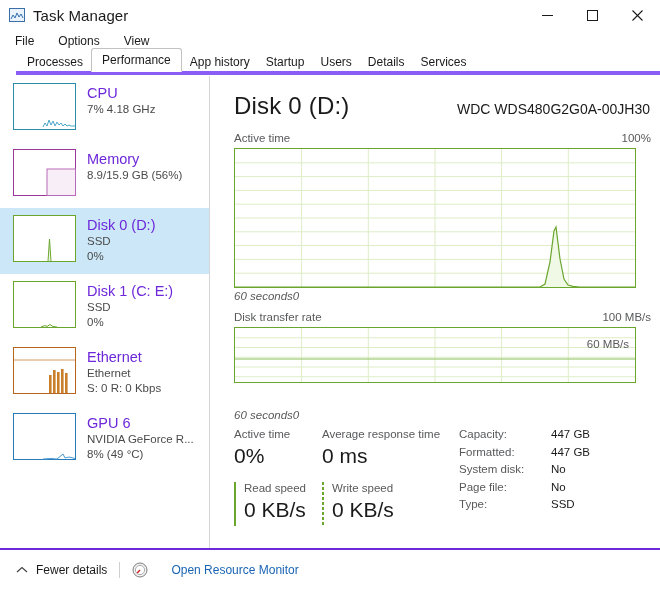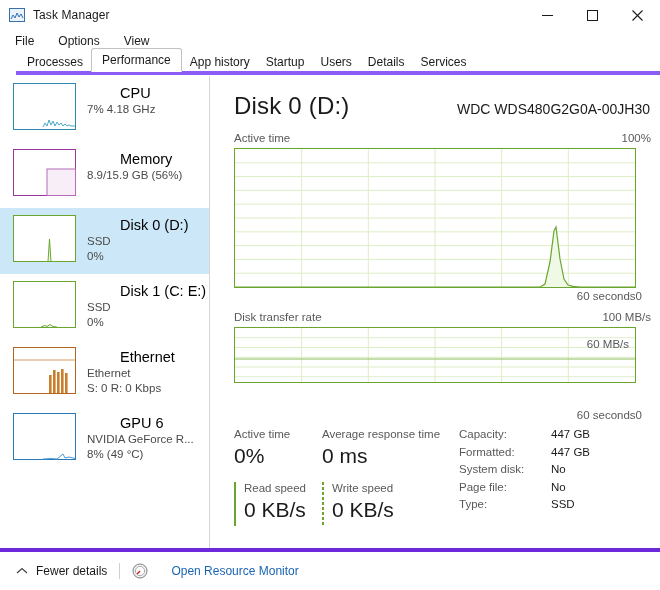--- a/index.html
+++ b/index.html
@@ -22,21 +22,21 @@
     background: #ffffff;
     display: flex; align-items: center;
   }
   .title-icon {
     width: 16px; height: 14px; margin-left: 9px; margin-right: 8px;
     border: 1px solid #3a6fa8; background: #eaf2fb;
     position: relative; overflow: hidden;
   }
   .title-icon svg { position: absolute; left: 0; top: 1px; }
   .title-text {
-    font-size: 12px; color: #1a1a1a; letter-spacing: 0.1px;
+    font-size: 15px; color: #1a1a1a; letter-spacing: 0.1px;
   }
   .win-controls {
     position: absolute; right: 0; top: 0; height: 30px; display: flex;
   }
   .win-btn {
     width: 45px; height: 30px; display: flex; align-items: center; justify-content: center;
     color: #1a1a1a;
   }
 
   
@@ -78,21 +78,21 @@
     position: relative; display: flex; align-items: flex-start;
     height: 66px; padding: 7px 0 0 13px;
   }
   .side-item.selected { background: #cce8f8; }
   .thumb {
     width: 63px; height: 47px; flex: 0 0 63px; margin-right: 11px;
     background: #ffffff; position: relative; overflow: hidden;
   }
   .thumb svg { display: block; position: absolute; left: 0; top: 0; }
   .side-text { padding-top: 1px; min-width: 0; }
-  .side-title { font-size: 14.5px; color: #000000; line-height: 18px; white-space: nowrap; margin-left: 33px; }
+  .side-title { font-size: 14.5px; color: #6d28d9; line-height: 18px; white-space: nowrap; }
   .side-sub { font-size: 11.5px; color: #4a4a4a; line-height: 15px; white-space: nowrap; }
 
   
   .main {
     position: absolute; top: 76px; left: 211px; width: 449px; height: 472px;
     background: #ffffff;
   }
   .main-head {
     position: absolute; top: 16px; left: 23px; right: 10px;
     display: flex; align-items: baseline; justify-content: space-between;
@@ -107,21 +107,21 @@
   .glabel { font-size: 11.5px; color: #58595b; }
 
   .graph {
     position: absolute; left: 23px; width: 402px;
     border: 1px solid #6aa62e; background: #ffffff; overflow: hidden;
   }
   .graph svg { display: block; }
 
   .axis-row {
     position: absolute; left: 23px; right: 18px;
-    display: flex; justify-content: flex-end;
+    display: flex; justify-content: flex-start; font-style: italic;
   }
   .axis-lbl { font-size: 11.5px; color: #58595b; }
 
   .rate-inline {
     position: absolute; right: 6px; top: 10px;
     font-size: 11.5px; color: #58595b; background: transparent;
   }
 
   
   .readouts { position: absolute; left: 23px; top: 350px; width: 420px; }
@@ -140,21 +140,21 @@
   }
 
   .info-table { position: absolute; left: 225px; top: 0; font-size: 11.5px; }
   .info-row { display: flex; line-height: 17.5px; }
   .info-key { width: 92px; color: #58595b; }
   .info-val { color: #1a1a1a; }
 
   
   .statusbar {
     position: absolute; left: 0; bottom: 0; width: 660px; height: 42px;
-    border-top: 4px solid #6d28d9; background: #ffffff;
+    border-top: 2px solid #6d28d9; background: #ffffff;
     display: flex; align-items: center; padding-left: 16px;
   }
   .fewer { display: flex; align-items: center; gap: 8px; font-size: 12px; color: #1a1a1a; }
   .sep { width: 1px; height: 16px; background: #cfcfcf; margin: 0 12px; }
   .resmon { display: flex; align-items: center; gap: 23px; font-size: 12px; color: #1a64b4; }
   .resmon-icon { width: 16px; height: 16px; }
 </style>
 </head>
 <body>
 

